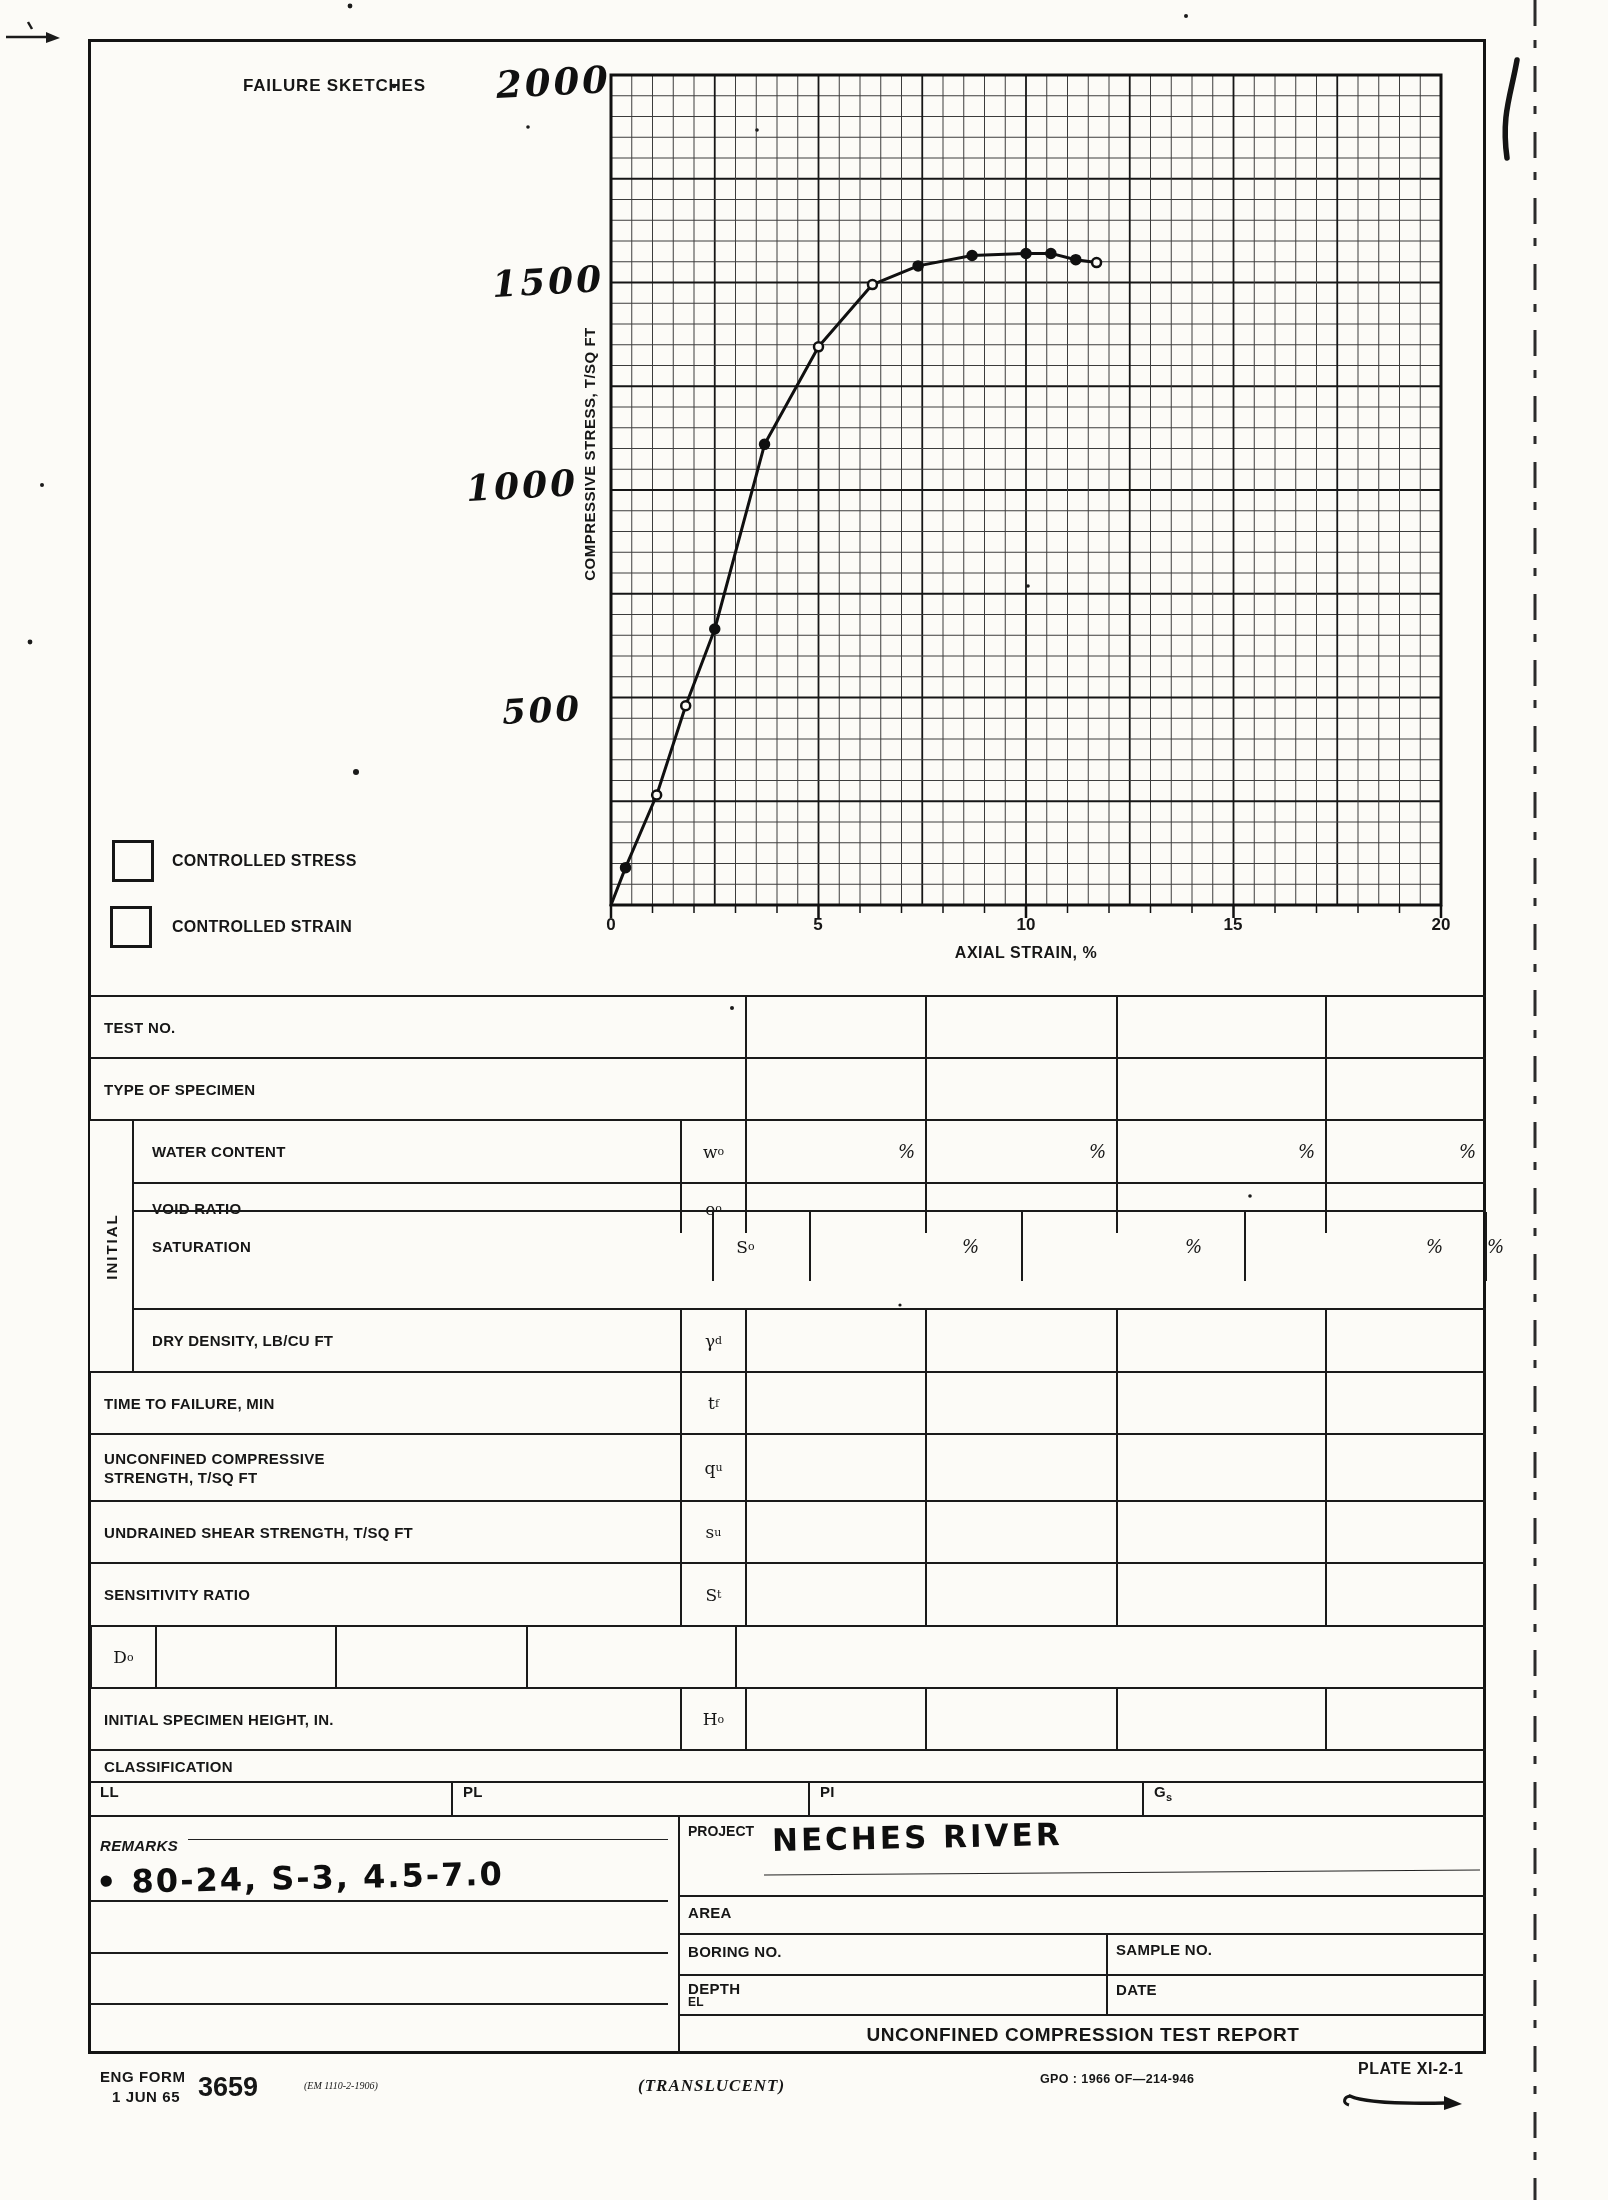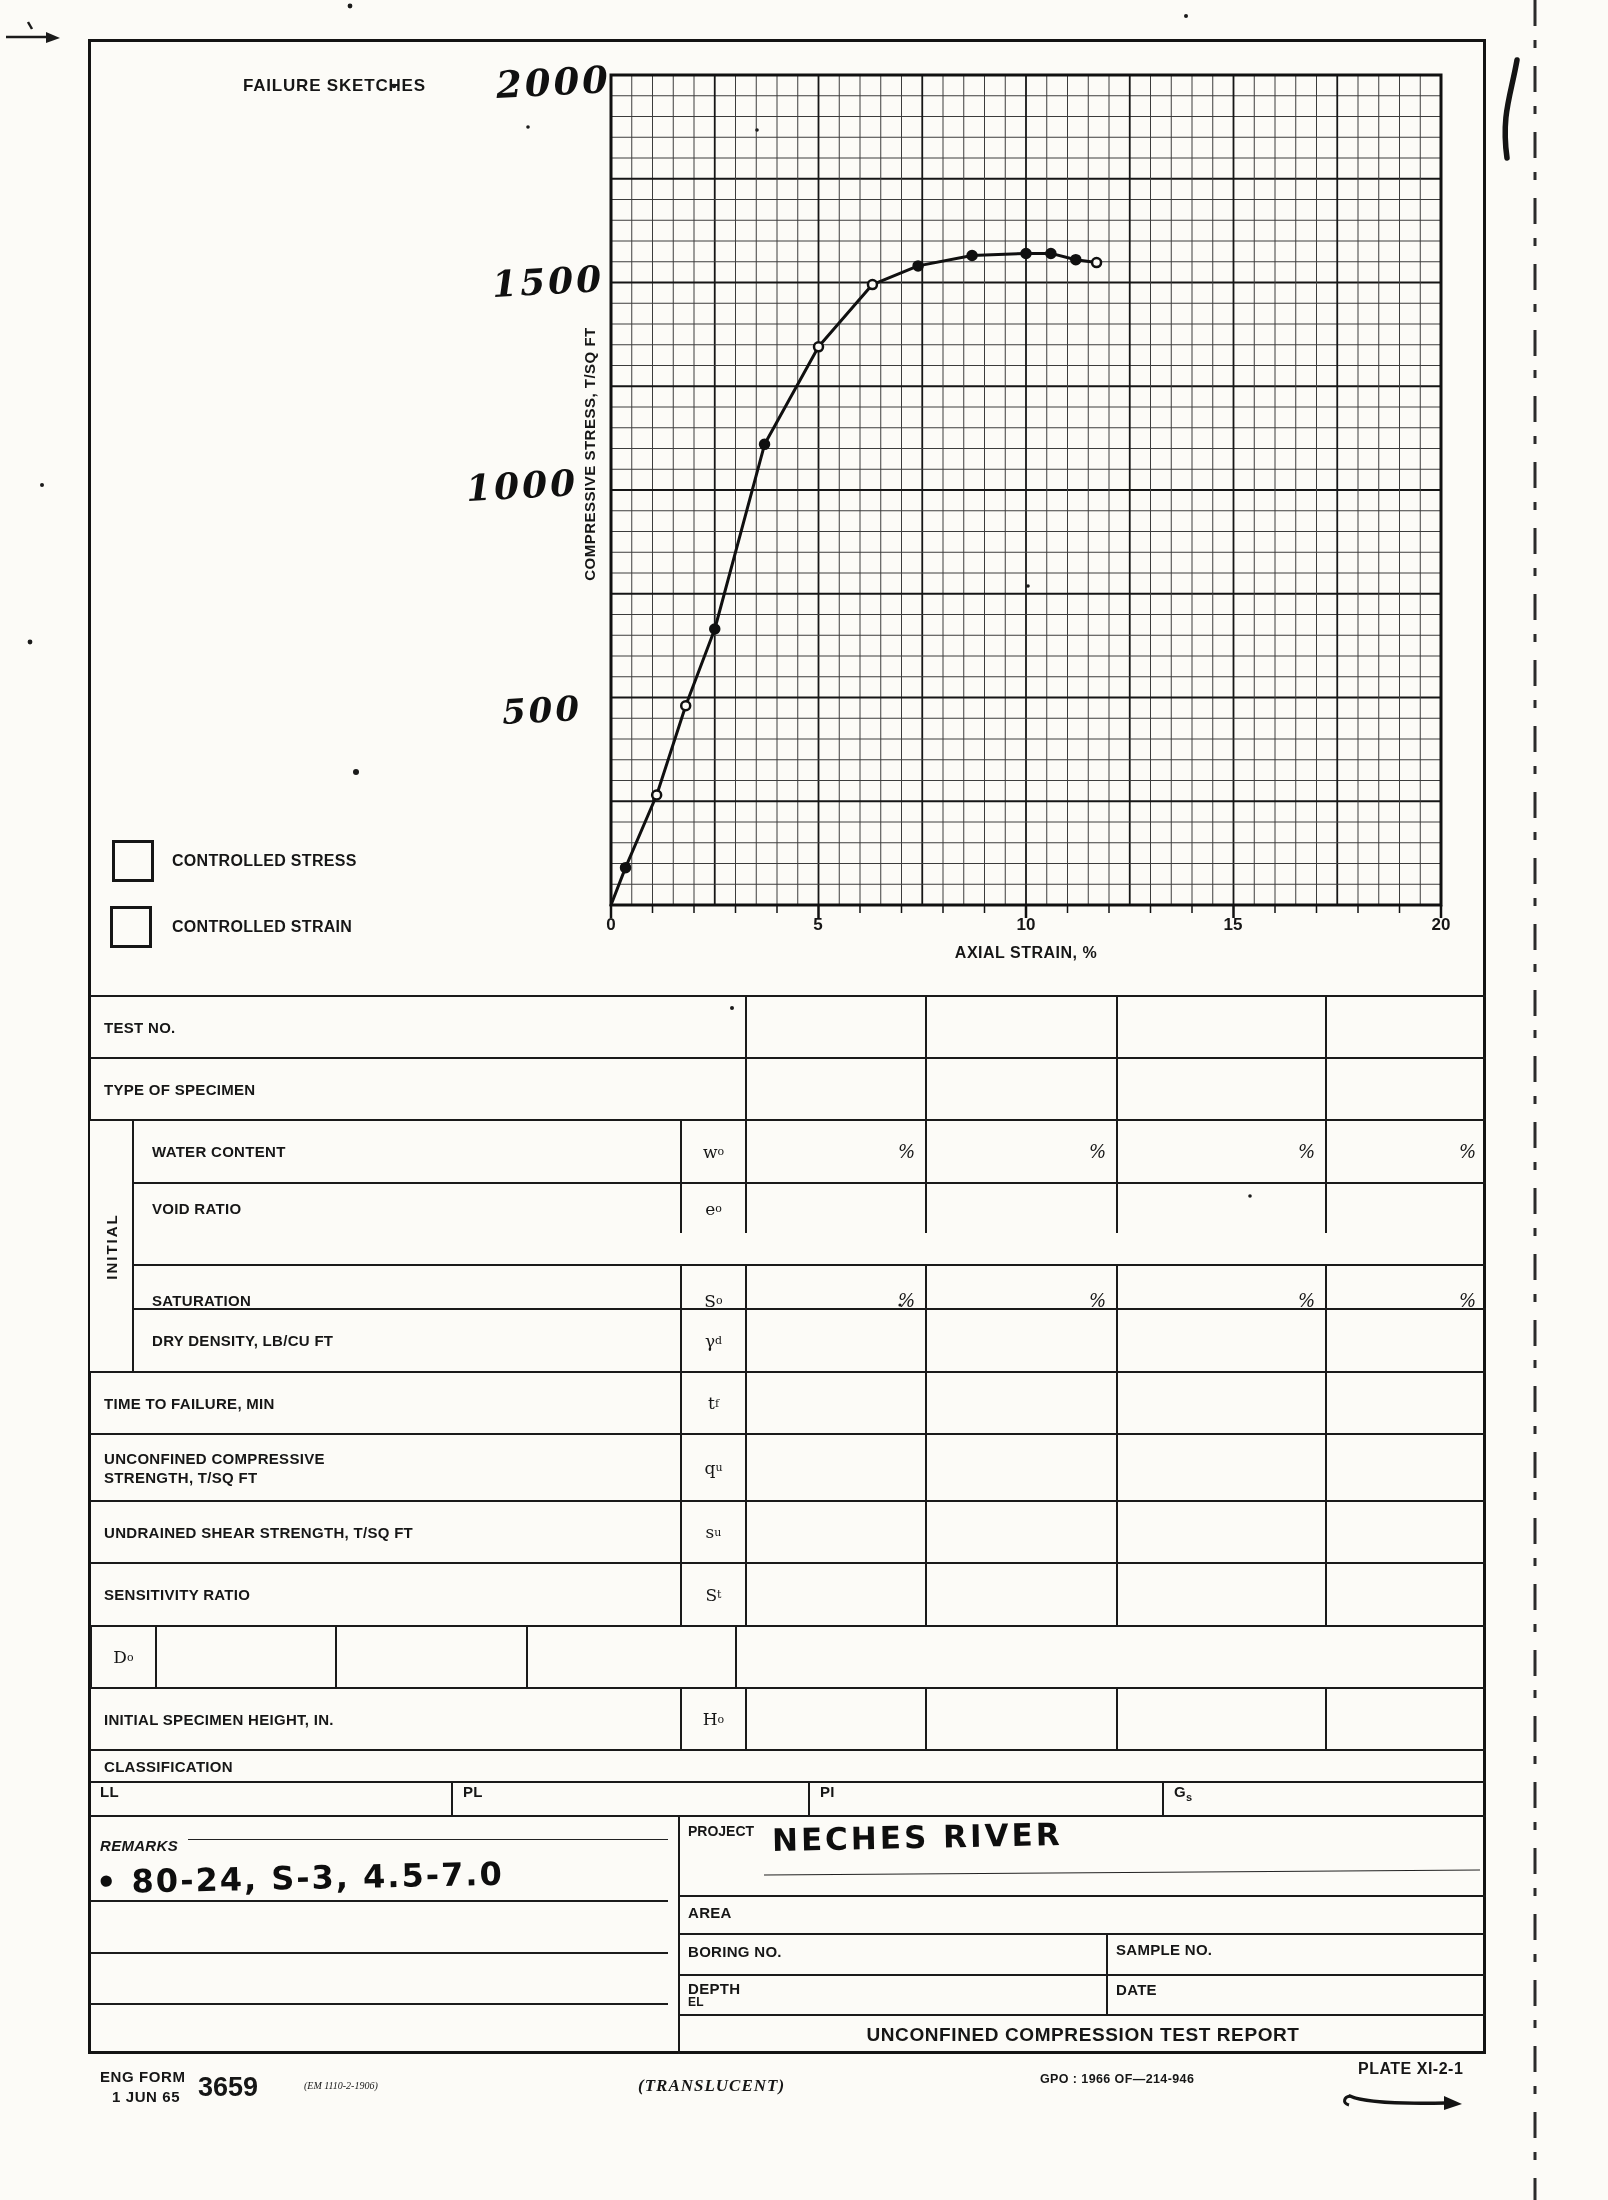--- a/index.html
+++ b/index.html
@@ -239,21 +239,21 @@
     <div class="sc">
         <span>e</span>
         <sub>o</sub>
       </div>
     <div class="dc c1"></div>
     <div class="dc c2"></div>
     <div class="dc c3"></div>
     <div class="dc c4"></div>
   </div>
 
-  <div class="trow" style="top:1264px;height:71px;">
+  <div class="trow" style="top:1210px;height:71px;gap:32px;">
     <div class="lc ind">
         <span class="lbl">SATURATION</span>
       </div>
     <div class="sc">
         <span>S</span>
         <sub>o</sub>
       </div>
     <div class="dc c1 pc">
         <span>%</span>
       </div>
@@ -377,21 +377,21 @@
   <div class="trow" style="top:1781px;height:34px;">
     <div class="llc" style="flex:0 0 361px;">
         <span class="lbl">LL</span>
       </div>
     <div class="llc" style="flex:0 0 357px;">
         <span class="lbl">PL</span>
       </div>
     <div class="llc" style="flex:0 0 334px;">
         <span class="lbl">PI</span>
       </div>
-    <div class="llc" style="flex:1;margin-left:20px;">
+    <div class="llc" style="flex:1;">
         <span class="lbl"><span>G</span><sub>s</sub></span>
       </div>
   </div>
 
   <div class="trow" style="top:1815px;height:239px;">
 
     <div style="flex:0 0 588px;position:relative;">
       <span class="lbl abs" style="left:10px;top:20px;font-style:italic;">REMARKS</span>
       <div class="thinline" style="left:98px;top:22px;width:480px;"></div>
       <div class="abs hand-print" style="left:6px;top:42px;font-size:32px;white-space:nowrap;">• 80-24, S-3, 4.5-7.0</div>

